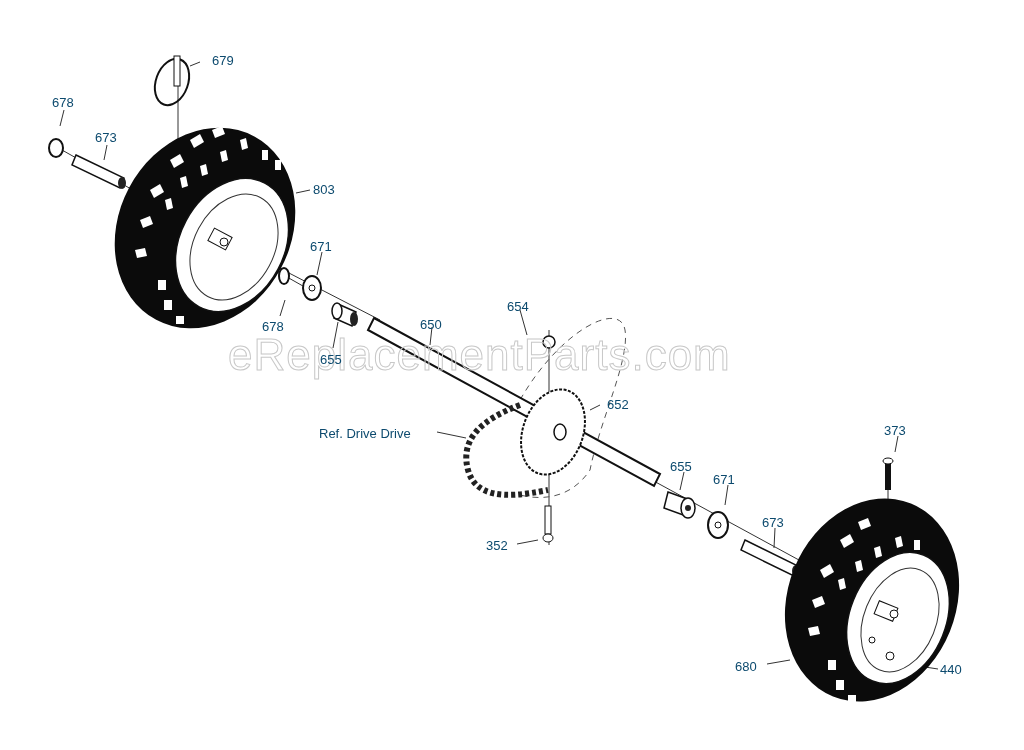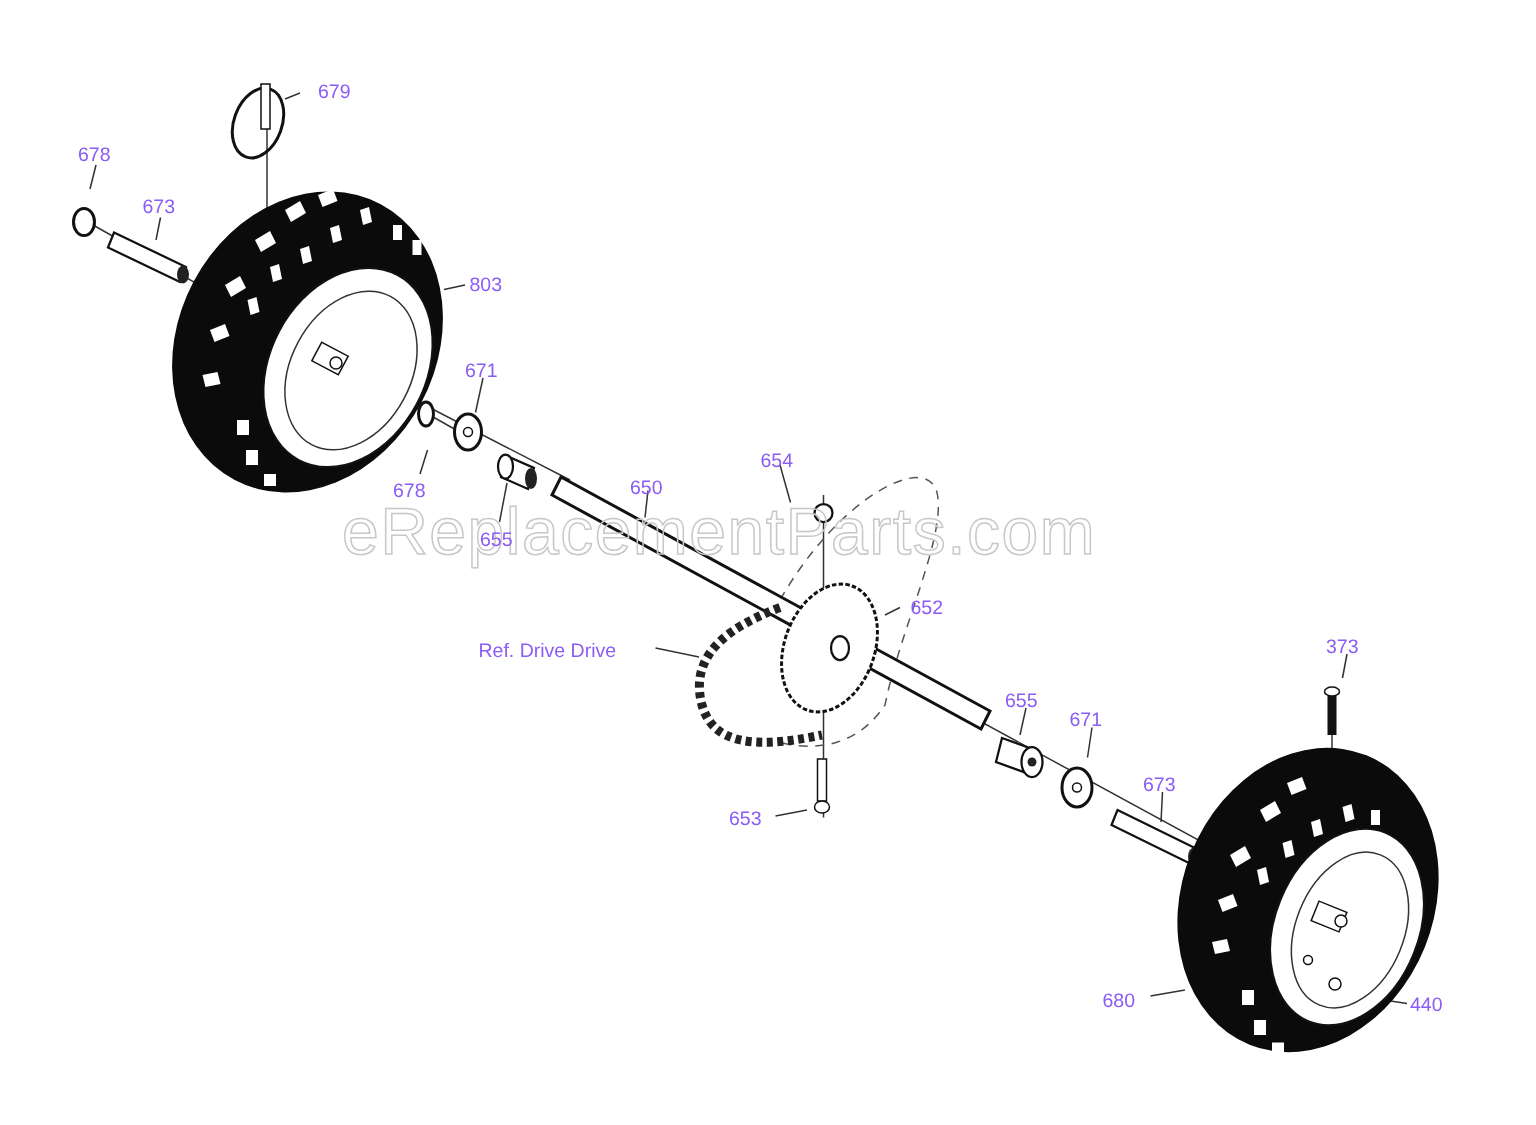--- a/index.html
+++ b/index.html
@@ -1,19 +1,19 @@
 <!DOCTYPE html>
 <html><head>
   <meta charset="utf-8">
   <style>
     html, body { margin: 0; padding: 0; background: #ffffff; }
     body { width: 1024px; height: 750px; position: relative; overflow: hidden;
            font-family: "Liberation Sans", sans-serif; }
     #diagram { position: absolute; left: 0; top: 0; width: 1024px; height: 750px; }
-    .lbl { position: absolute; font-size: 13px; color: #8b5cf6; white-space: nowrap; line-height: 1; }
+    .lbl { position: absolute; font-size: 13px; color: #0c4a6e; white-space: nowrap; line-height: 1; }
     .watermark { position: absolute; left: 228px; top: 330px; font-size: 44px;
                  color: rgba(255,255,255,0.0); -webkit-text-stroke: 1px #c8c8c8;
                  letter-spacing: 1px; font-family: "Liberation Sans", sans-serif; }
   </style>
 </head>
 <body>
 
 <div id="diagram">
   <svg width="1024" height="750" viewBox="0 0 1024 750">
     <defs>
@@ -165,20 +165,20 @@
   <span class="lbl" style="left:52px;top:96px">678</span>
   <span class="lbl" style="left:95px;top:131px">673</span>
   <span class="lbl" style="left:313px;top:183px">803</span>
   <span class="lbl" style="left:310px;top:240px">671</span>
   <span class="lbl" style="left:262px;top:320px">678</span>
   <span class="lbl" style="left:320px;top:353px">655</span>
   <span class="lbl" style="left:420px;top:318px">650</span>
   <span class="lbl" style="left:507px;top:300px">654</span>
   <span class="lbl" style="left:607px;top:398px">652</span>
   <span class="lbl" style="left:319px;top:427px">Ref. Drive Drive</span>
-  <span class="lbl" style="left:486px;top:539px">653</span>
+  <span class="lbl" style="left:486px;top:539px">352</span>
   <span class="lbl" style="left:670px;top:460px">655</span>
   <span class="lbl" style="left:713px;top:473px">671</span>
   <span class="lbl" style="left:762px;top:516px">673</span>
   <span class="lbl" style="left:884px;top:424px">373</span>
   <span class="lbl" style="left:735px;top:660px">680</span>
   <span class="lbl" style="left:940px;top:663px">440</span>
 </div>
 
 </body></html>

